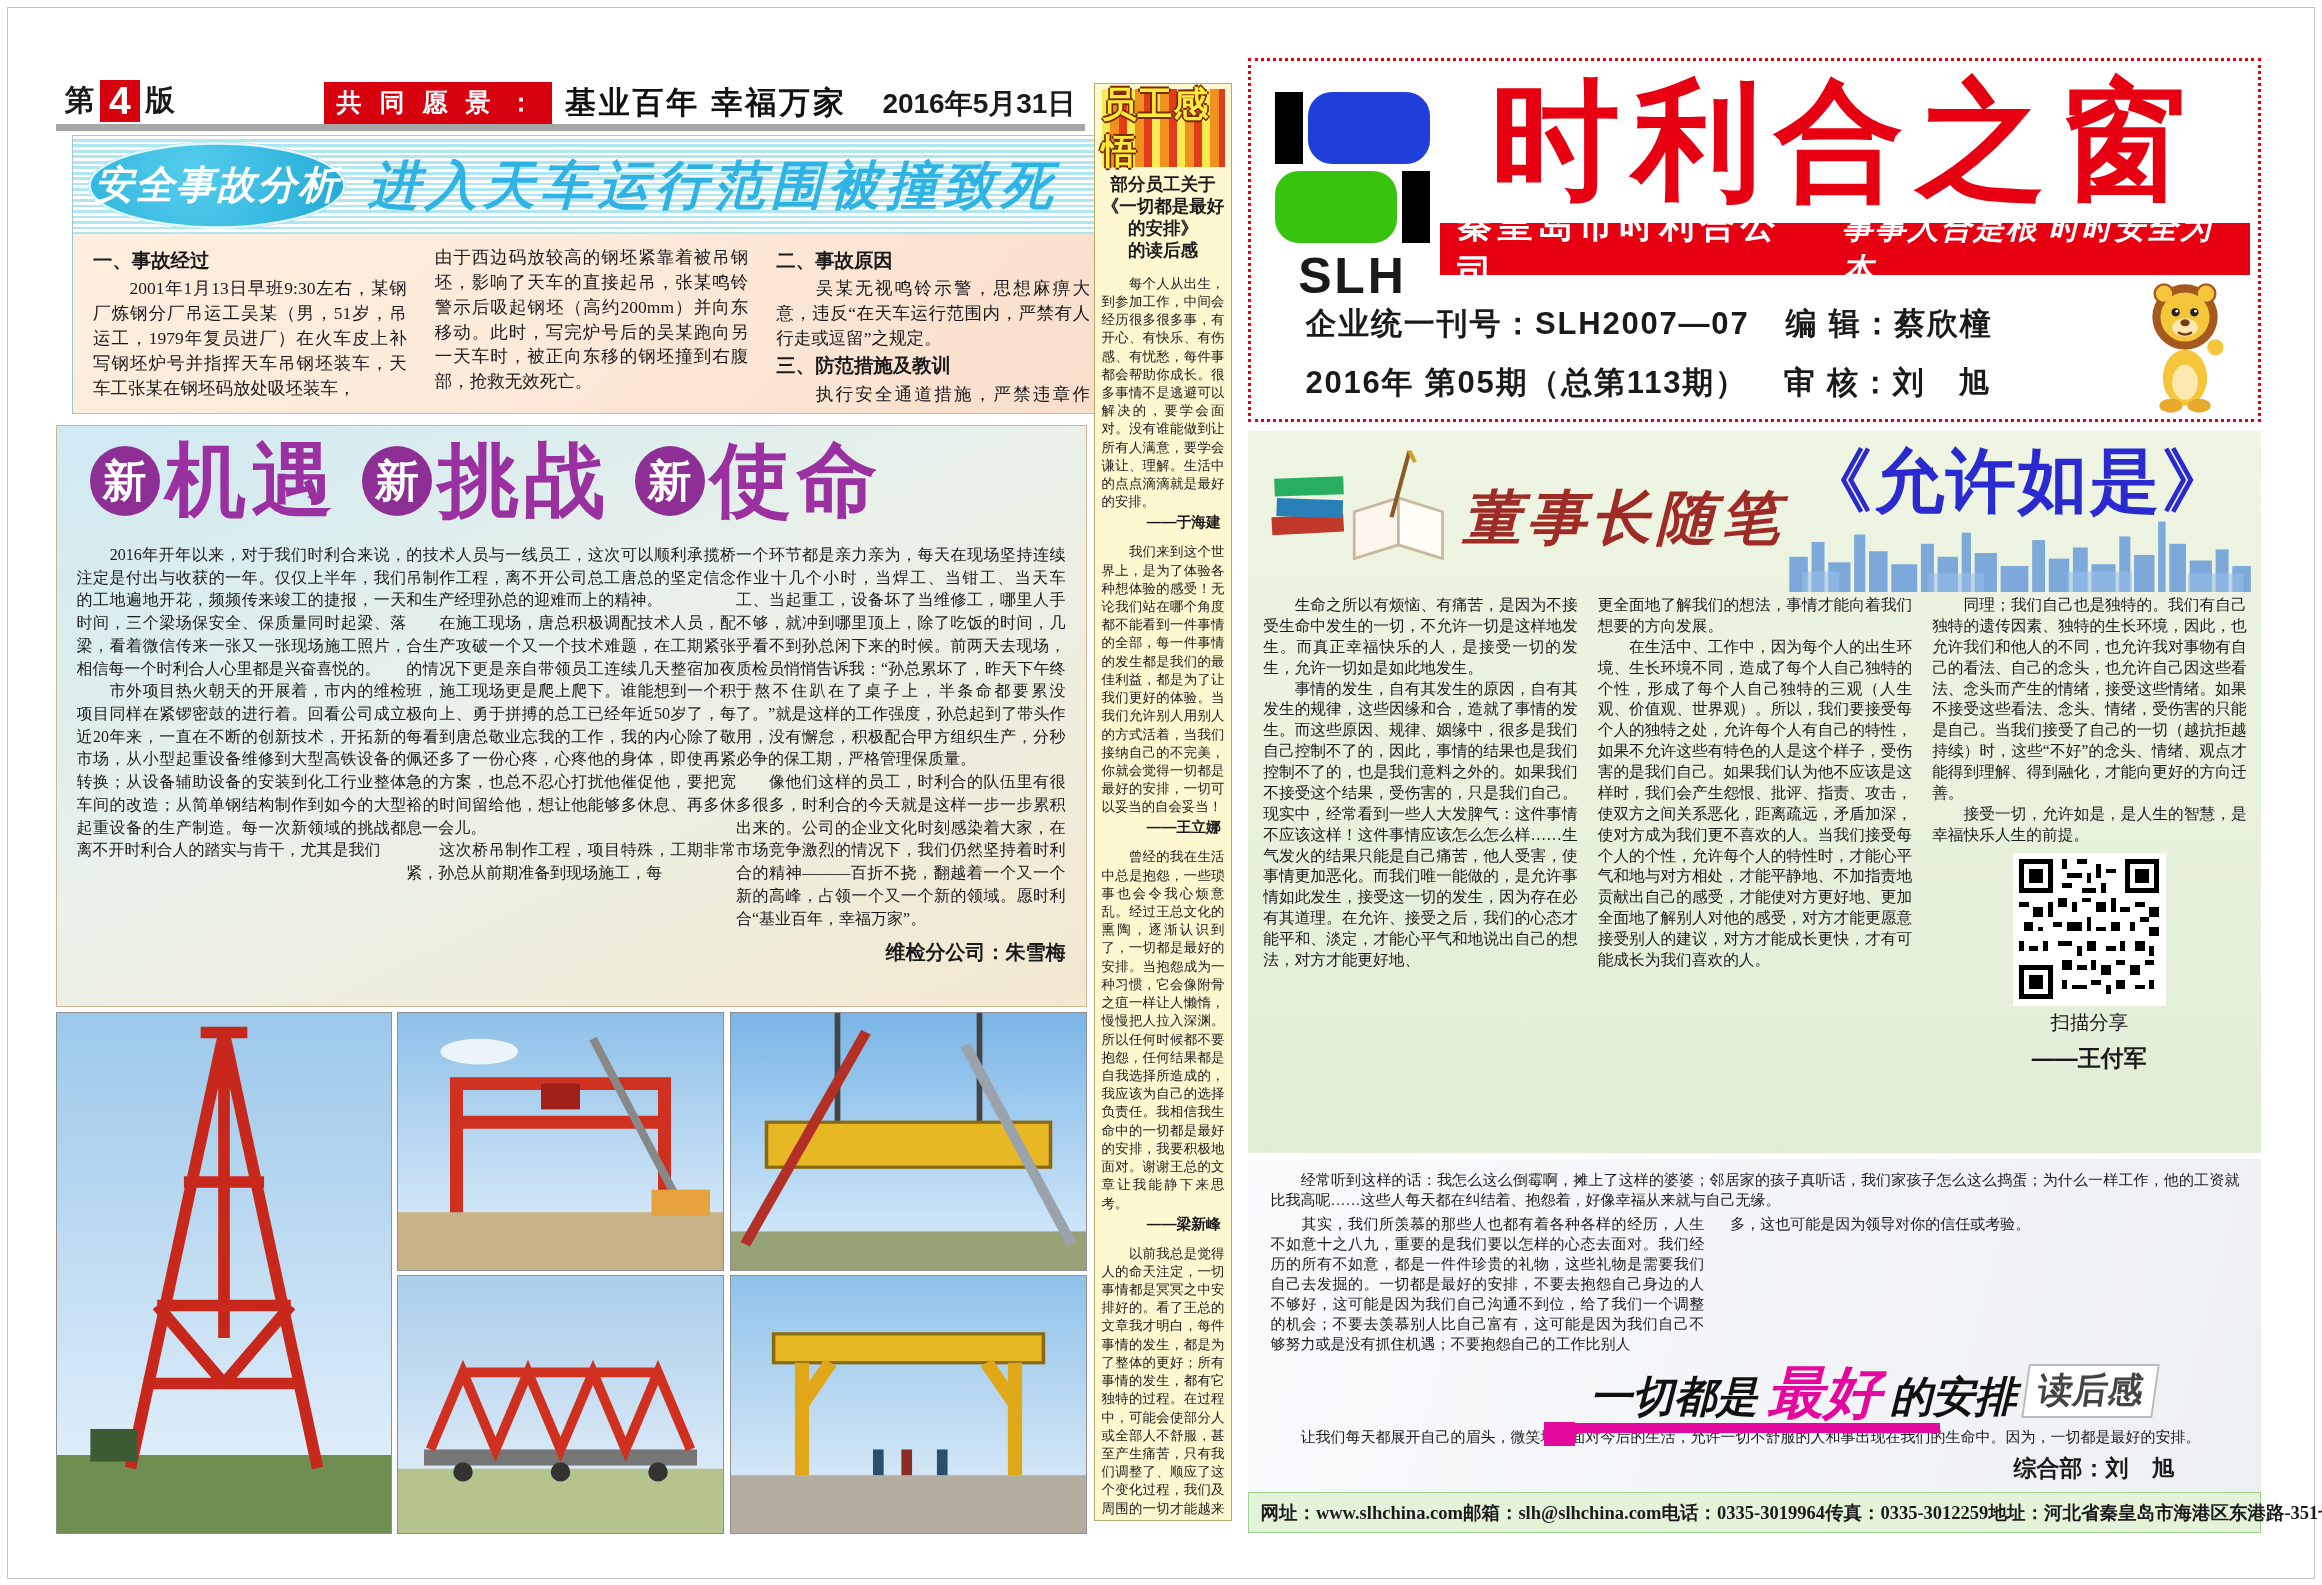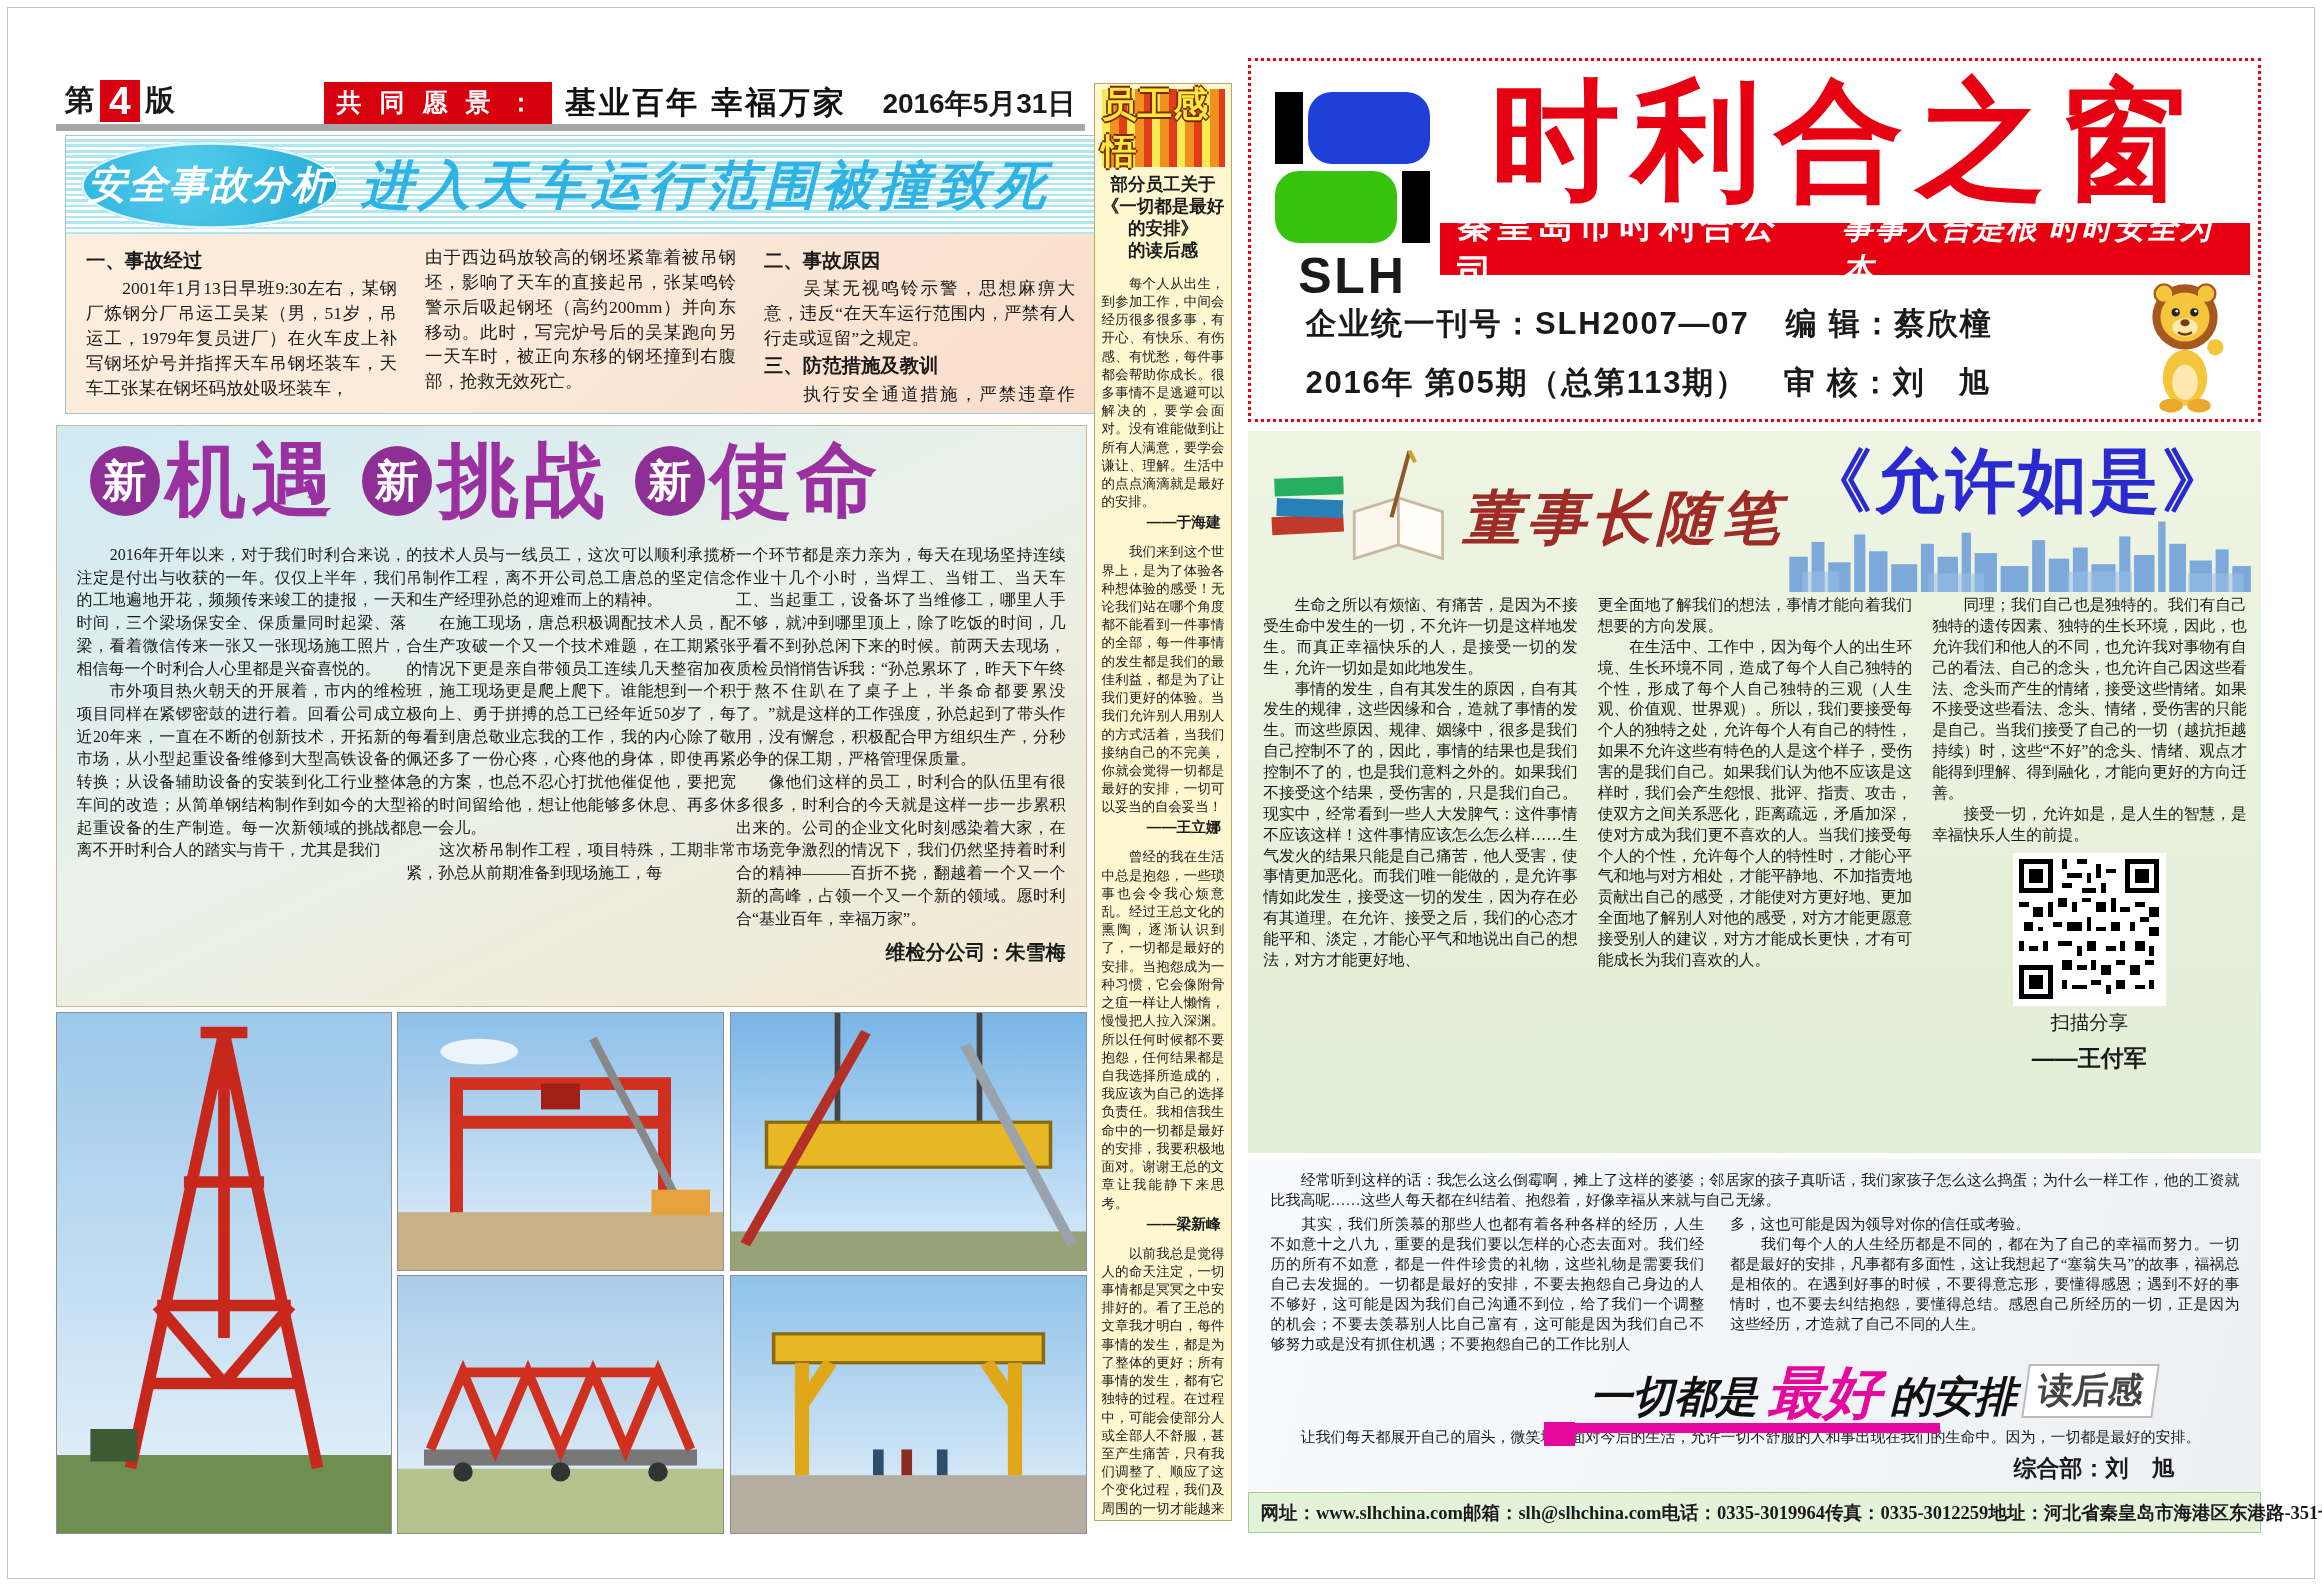--- a/index.html
+++ b/index.html
@@ -13,22 +13,22 @@
   .lp-header{position:absolute;left:4.6px;top:0;width:1029px;height:46px;}
   .lp-header .bar{position:absolute;left:0;right:0;bottom:-7.4px;height:7.4px;background:#a6a6a6;}
   .ph-left{position:absolute;left:9.2px;top:1.8px;font-family:"Liberation Sans",sans-serif;font-weight:900;font-size:29.5px;display:flex;align-items:center;gap:5.5px;}
   .pagenum{display:inline-block;background:#d7000f;color:#fff;font-size:39px;line-height:42px;padding:0 9.2px;}
   .vision{position:absolute;left:268px;top:3.7px;display:flex;align-items:center;gap:13px;font-family:"Liberation Sans",sans-serif;}
   .vision .vlabel{background:#d7000f;color:#fff;font-weight:900;font-size:25px;padding:4.6px 13px;letter-spacing:5.5px;}
   .vision .vtext{font-weight:900;font-size:31px;letter-spacing:2.8px;color:#111;}
   .lp-date{position:absolute;right:9.2px;top:7.4px;font-family:"Liberation Sans",sans-serif;font-weight:900;font-size:28px;}
 
   
-  .safety{position:absolute;left:14px;top:57px;width:1029px;height:277px;border:0.9px solid #9fc6d6;
-          background:linear-gradient(135deg,#fdeede 0%,#fcebdb 45%,#f9ddcb 100%);}
+  .safety{position:absolute;left:21px;top:57px;width:1029px;height:277px;border:0.9px solid #9fc6d6;
+          background:linear-gradient(135deg,#fdeede 0%,#fcebdb 45%,#f9ddcb 100%);padding-left:8px;}
   .safety .stripes{position:absolute;left:0;right:0;top:0;height:98px;
           background:repeating-linear-gradient(180deg,#ffffff 0 2.8px,#aee7f0 2.8px 5.5px);}
   .safety .badge{position:absolute;left:14.8px;top:5.5px;width:258px;height:87px;border-radius:50%;
           background:radial-gradient(circle at 40% 35%,#55cdec,#1fa9d6);display:flex;align-items:center;justify-content:center;
           color:#fff;font-weight:900;font-style:italic;font-size:39px;font-family:"Liberation Sans",sans-serif;letter-spacing:1.8px;box-shadow:0 0 0 2.8px #dff6fb inset;}
   .safety .stitle{position:absolute;left:295px;top:14.8px;right:13px;color:#2fb3e4;font-weight:900;font-size:52px;
           font-style:italic;letter-spacing:5.5px;font-family:"Liberation Serif",serif;}
   .safety .cols{position:absolute;left:20px;right:20px;top:109px;bottom:9.2px;display:flex;gap:28px;
           font-size:17.5px;line-height:1.42;text-align:justify;overflow:hidden;}
   .safety .col{flex:1;}
@@ -477,21 +477,20 @@
         </div>
       </div>
     </div>
 
     <div class="review">
       <div class="flow">　　经常听到这样的话：我怎么这么倒霉啊，摊上了这样的婆婆；邻居家的孩子真听话，我们家孩子怎么这么捣蛋；为什么一样工作，他的工资就比我高呢……这些人每天都在纠结着、抱怨着，好像幸福从来就与自己无缘。</div>
       <div class="rv-row">
         <div class="rv-colA flow">　　其实，我们所羡慕的那些人也都有着各种各样的经历，人生不如意十之八九，重要的是我们要以怎样的心态去面对。我们经历的所有不如意，都是一件件珍贵的礼物，这些礼物是需要我们自己去发掘的。一切都是最好的安排，不要去抱怨自己身边的人不够好，这可能是因为我们自己沟通不到位，给了我们一个调整的机会；不要去羡慕别人比自己富有，这可能是因为我们自己不够努力或是没有抓住机遇；不要抱怨自己的工作比别人</div>
         <div class="rv-colB">
           <div class="flow">多，这也可能是因为领导对你的信任或考验。</div>
-          <div class="flow">　　我们每个人的人生经历都是不同的，都在为了自己的幸福而努力。一切都是最好的安排，凡事都有多面性，这让我想起了“塞翁失马”的故事，福祸总是相依的。在遇到好事的时候，不要得意忘形，要懂得感恩；遇到不好的事情时，也不要去纠结抱怨，要懂得总结。感恩自己所经历的一切，正是因为这些经历，才造就了自己不同的人生。</div>
         </div>
       </div>
       <div class="banner">
         <span class="b-pre">一切都是</span>
         <span class="b-hi">最好</span>
         <span class="b-post">的安排</span>
         <span class="b-tag">读后感</span>
         <span class="b-bar"></span>
         <span class="b-sq"></span>
       </div>

